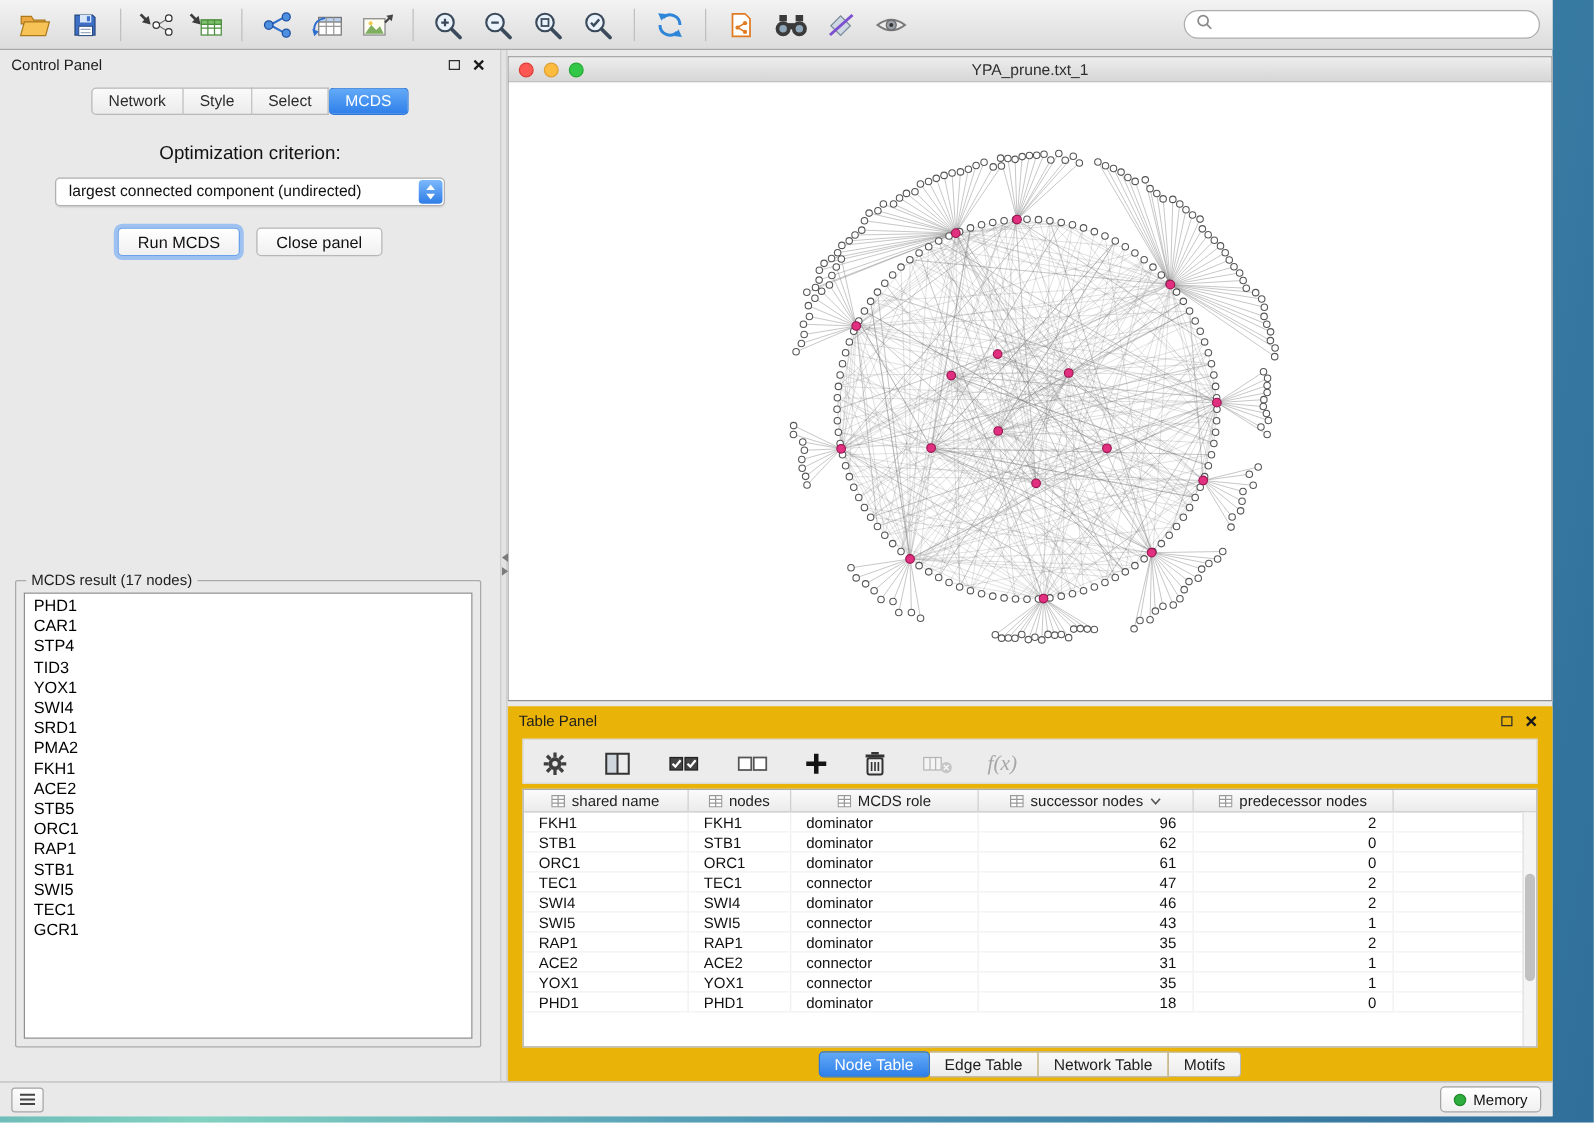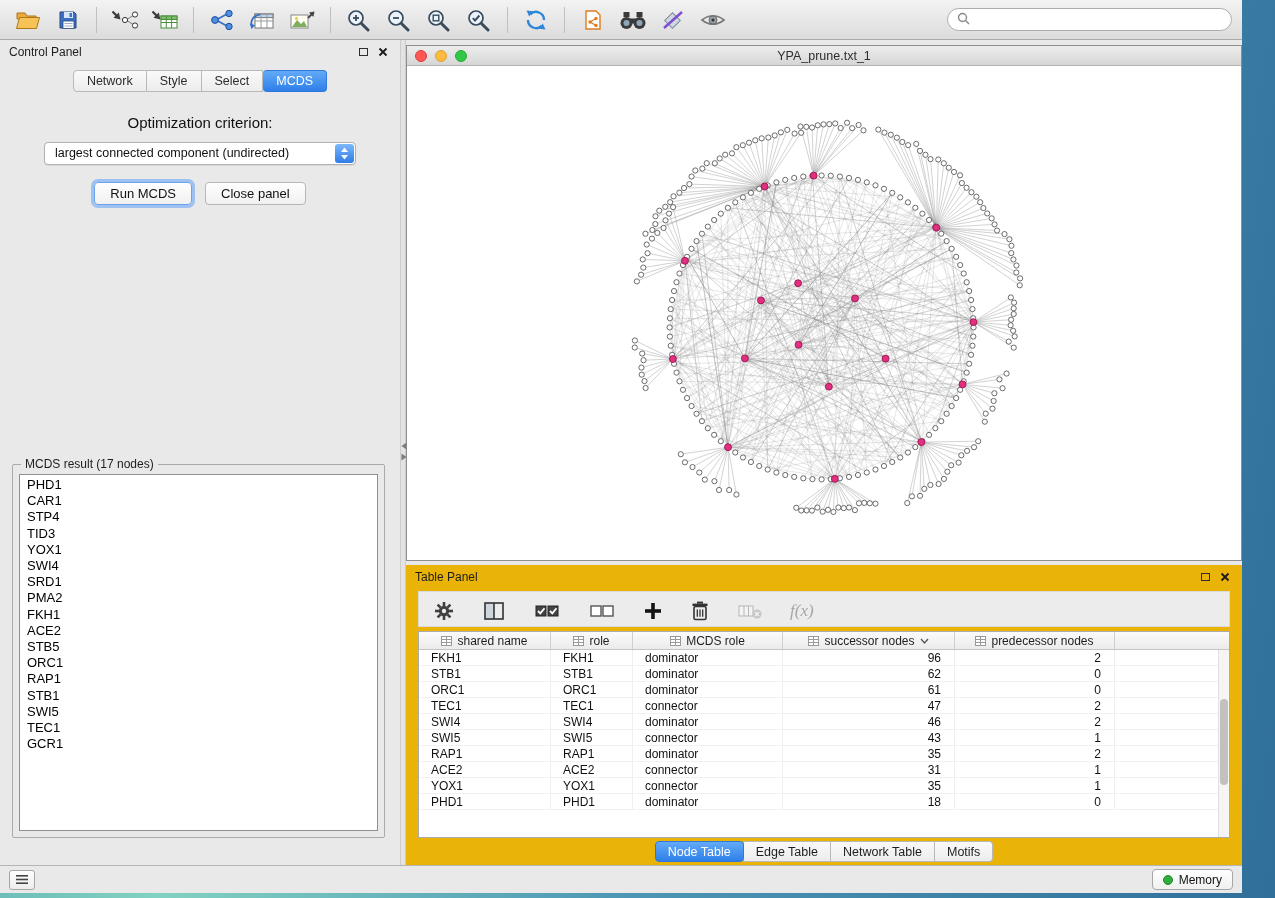--- a/index.html
+++ b/index.html
@@ -1346,21 +1346,21 @@
                 </svg>
                 <span>shared name</span>
               </div>
               <div class="th">
                 <svg width="11" height="10" viewBox="0 0 11 10">
                   <rect x="0.5" y="0.5" width="10" height="9" fill="#fff" stroke="#999"></rect>
                   <line x1="0.5" y1="3.5" x2="10.5" y2="3.5" stroke="#999"></line>
                   <line x1="0.5" y1="6.5" x2="10.5" y2="6.5" stroke="#999"></line>
                   <line x1="5.5" y1="0.5" x2="5.5" y2="9.5" stroke="#999"></line>
                 </svg>
-                <span>role</span>
+                <span>nodes</span>
               </div>
               <div class="th">
                 <svg width="11" height="10" viewBox="0 0 11 10">
                   <rect x="0.5" y="0.5" width="10" height="9" fill="#fff" stroke="#999"></rect>
                   <line x1="0.5" y1="3.5" x2="10.5" y2="3.5" stroke="#999"></line>
                   <line x1="0.5" y1="6.5" x2="10.5" y2="6.5" stroke="#999"></line>
                   <line x1="5.5" y1="0.5" x2="5.5" y2="9.5" stroke="#999"></line>
                 </svg>
                 <span>MCDS role</span>
               </div>

